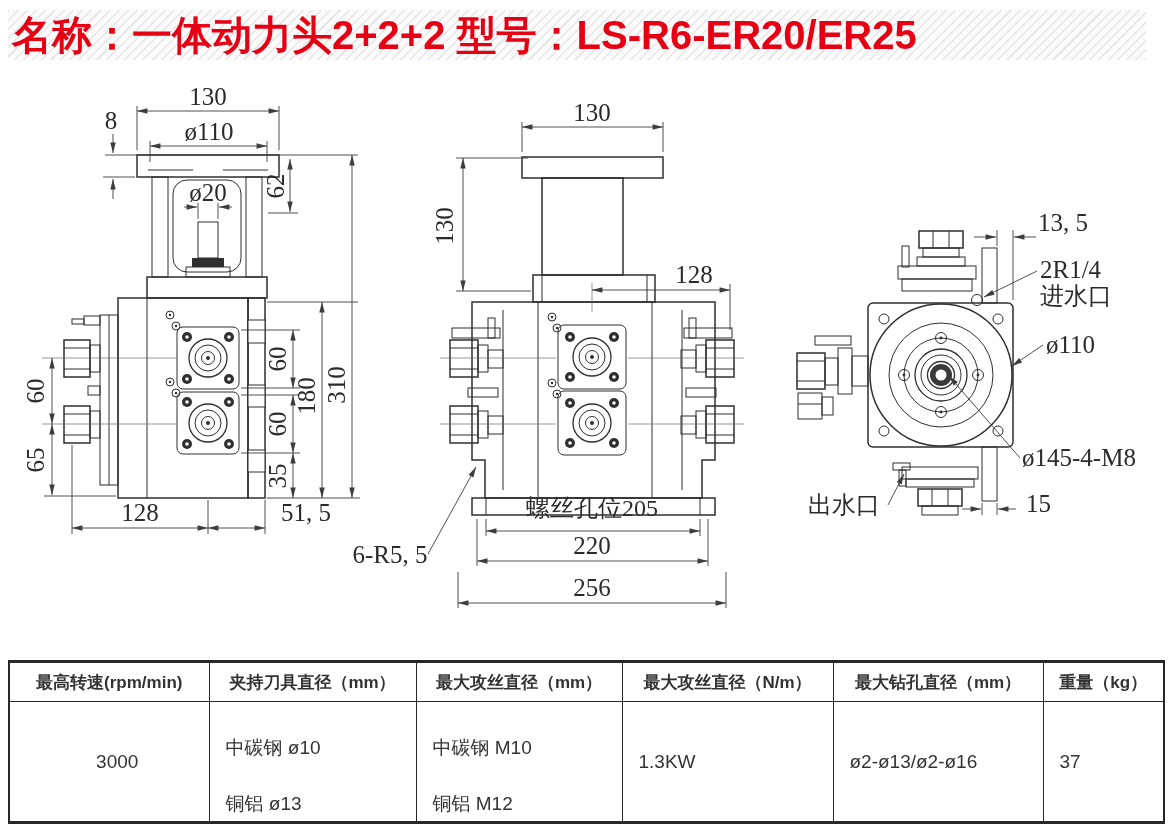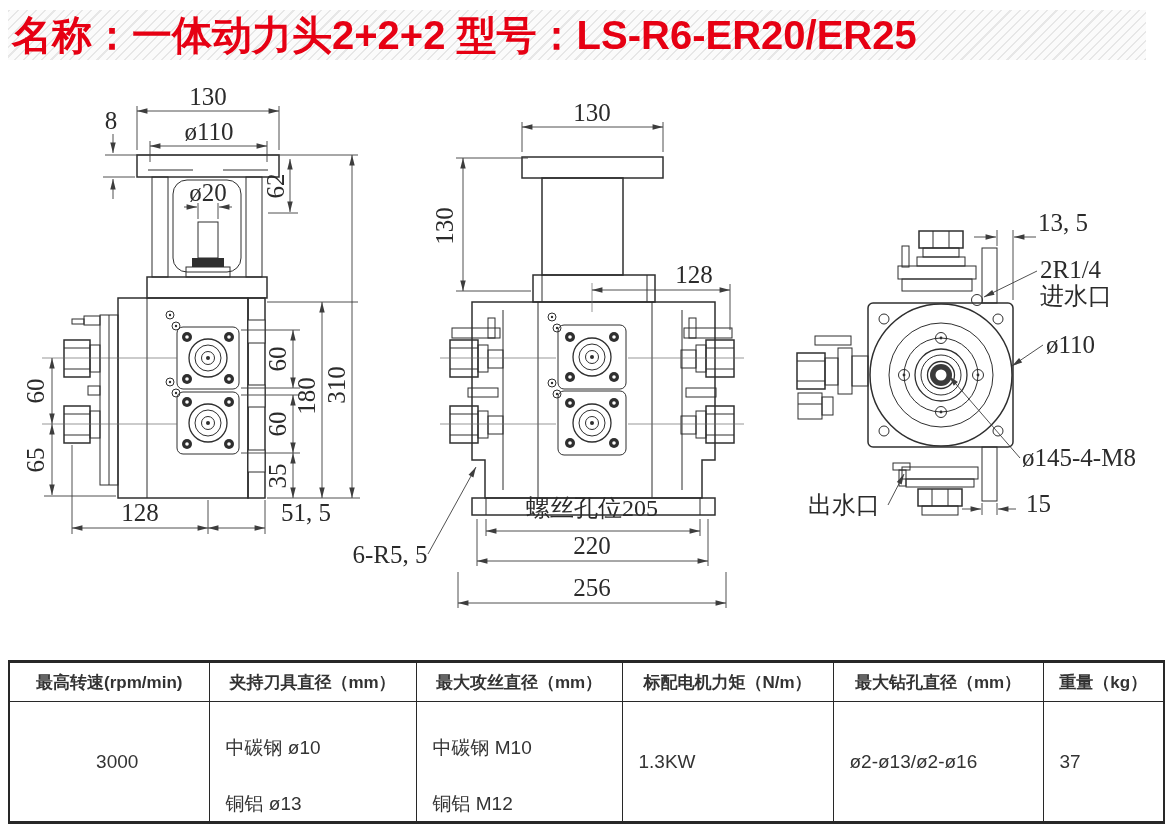--- a/index.html
+++ b/index.html
@@ -382,21 +382,21 @@
         <col style="width:206px">
       <col style="width:211px">
         <col style="width:210px">
         <col style="width:121px">
     </colgroup>
     <thead>
       <tr class="tline">
         <th>最高转速(rpm/min)</th>
         <th>夹持刀具直径（mm）</th>
         <th>最大攻丝直径（mm）</th>
-        <th>标配电机力矩（N/m）</th>
+        <th>最大攻丝直径（N/m）</th>
         <th>最大钻孔直径（mm）</th>
         <th>重量（kg）</th>
       </tr>
     </thead>
     <tbody>
       <tr class="bline">
         <td class="ctr">3000</td>
         <td>
           <span>中碳钢 ø10</span>
           <span>铜铝 ø13</span>

